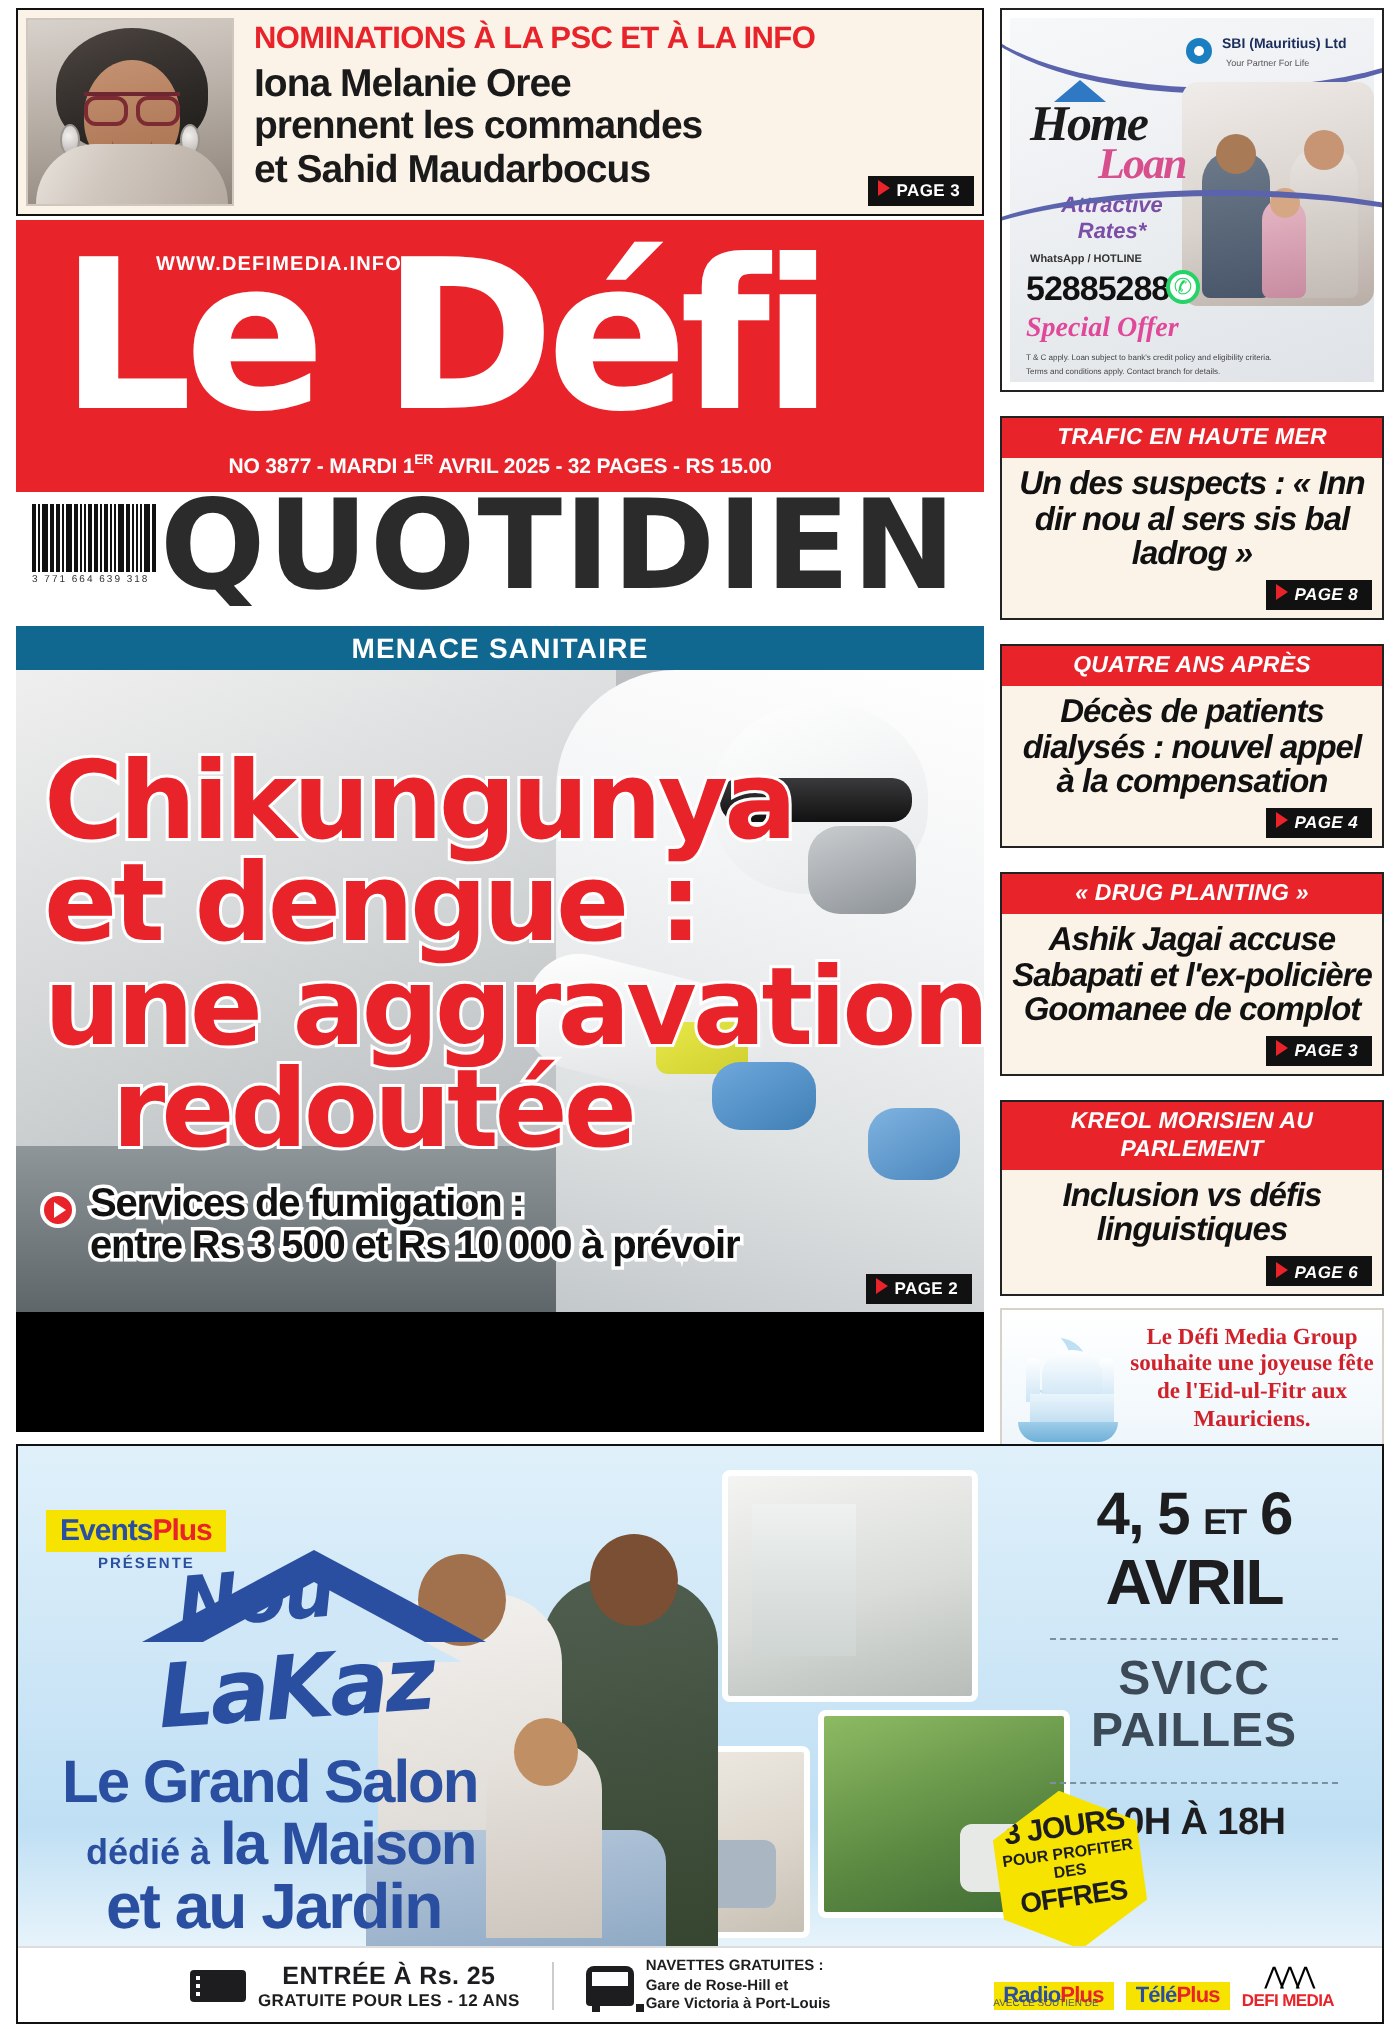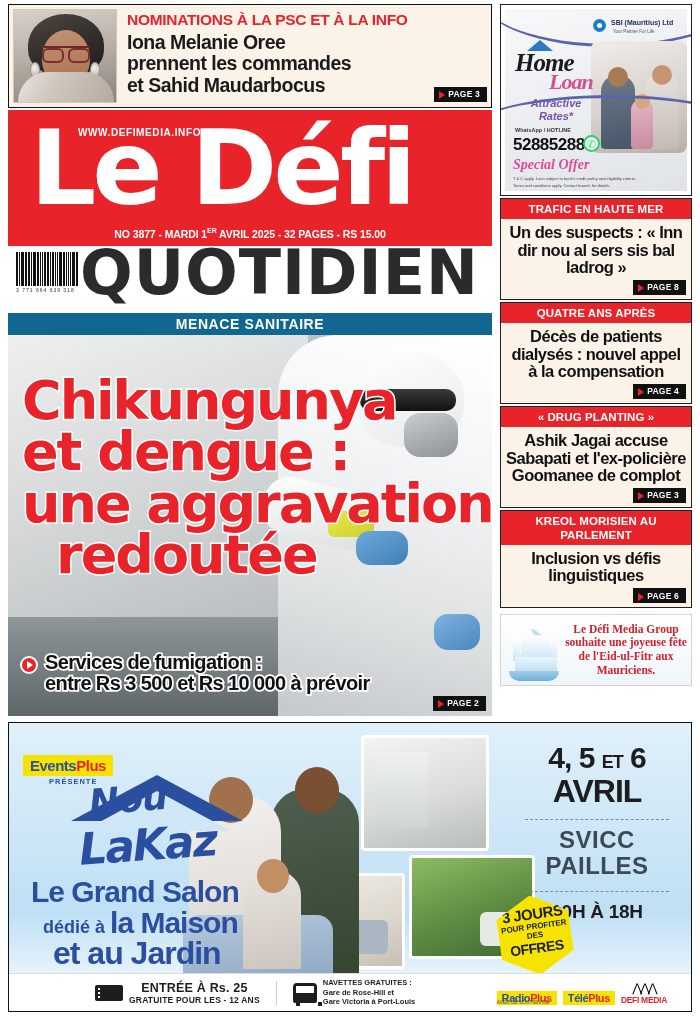--- a/index.html
+++ b/index.html
@@ -53,21 +53,21 @@
   .top-text { flex: 1; padding: 6px 8px 4px 6px; position: relative; }
   .kicker-red {
     color: #e8232a; font-weight: 800; font-size: 15.5px; letter-spacing: -0.3px;
     line-height: 1.1; white-space: nowrap;
   }
   .top-head {
     color: #1a1a1a; font-weight: 800; font-size: 19.5px; line-height: 1.09;
     letter-spacing: -0.5px; margin-top: 4px;
   }
   .page-badge {
-    display: inline-flex; align-items: flex-end; gap: 3px;
+    display: inline-flex; align-items: flex-start; gap: 3px;
     background: #111; color: #fff; font-size: 8.5px; font-weight: 800;
     padding: 2.5px 7px 2.5px 5px; letter-spacing: 0.2px;
   }
   .page-badge .tri {
     width: 0; height: 0; border-left: 6px solid #e8232a;
     border-top: 4px solid transparent; border-bottom: 4px solid transparent;
   }
   .top-badge-pos { position: absolute; right: 4px; bottom: 4px; }
 
   
@@ -100,21 +100,21 @@
     font-family: "DejaVu Sans", sans-serif;
   }
 
   
   .main-story { position: absolute; left: 8px; top: 313px; width: 484px; height: 403px; background:#000; }
   .menace-bar {
     height: 22px; background: #10678f; color: #fff; text-align: center;
     font-weight: 800; font-size: 14px; letter-spacing: 0.6px; line-height: 22px;
   }
   .main-photo {
-    position: absolute; left: 0; top: 22px; width: 484px; height: 381px; overflow: hidden;
+    position: absolute; left: 0; top: 22px; width: 484px; height: 321px; overflow: hidden;
     background: linear-gradient(135deg,#dcdcdc 0%,#c4c7c9 30%,#9fa5a9 60%,#7d858a 100%);
   }
   .main-photo .wall {
     position:absolute; left:0; top:0; width:62%; height:100%;
     background: linear-gradient(160deg,#efefef,#cfd2d3 50%,#a9afb3);
   }
   .main-photo .floor {
     position:absolute; left:0; bottom:0; width:100%; height:26%;
     background: linear-gradient(180deg,#8f9699,#5f6669);
   }
@@ -236,21 +236,21 @@
     position:absolute; left:-30px; bottom:30px; width:280px; height:70px;
     border-top:3px solid #5b63ad; border-radius:60% 60% 0 0;
   }
   .ad-home .special {
     position:absolute; left:12px; bottom:22px; font-size:14px; font-weight:700; font-style:italic;
     color:#e0489a; font-family:"Liberation Serif", serif;
   }
   .ad-home .fine1 { position:absolute; left:12px; bottom:14px; font-size:4px; color:#444; width:170px; }
   .ad-home .fine2 { position:absolute; left:12px; bottom:7px; font-size:4px; color:#444; width:170px; }
 
-  .news-box { width: 192px; margin-top: 2px; border: 1px solid #222; background: #fbf3e8; position: relative; }
+  .news-box { width: 192px; margin-top: 12px; border: 1px solid #222; background: #fbf3e8; position: relative; font-style: italic; }
   .news-kicker {
     background: #e8232a; color: #fff; text-align: center; font-weight: 800;
     font-size: 11.5px; line-height: 1.22; padding: 3px 2px; letter-spacing: 0.1px;
   }
   .news-head {
     color: #111; font-weight: 800; font-size: 16.5px; line-height: 1.07;
     text-align: center; padding: 5px 5px 2px; letter-spacing: -0.5px;
   }
   .news-badge-row { display: flex; justify-content: flex-end; padding: 1px 5px 4px; }
 

